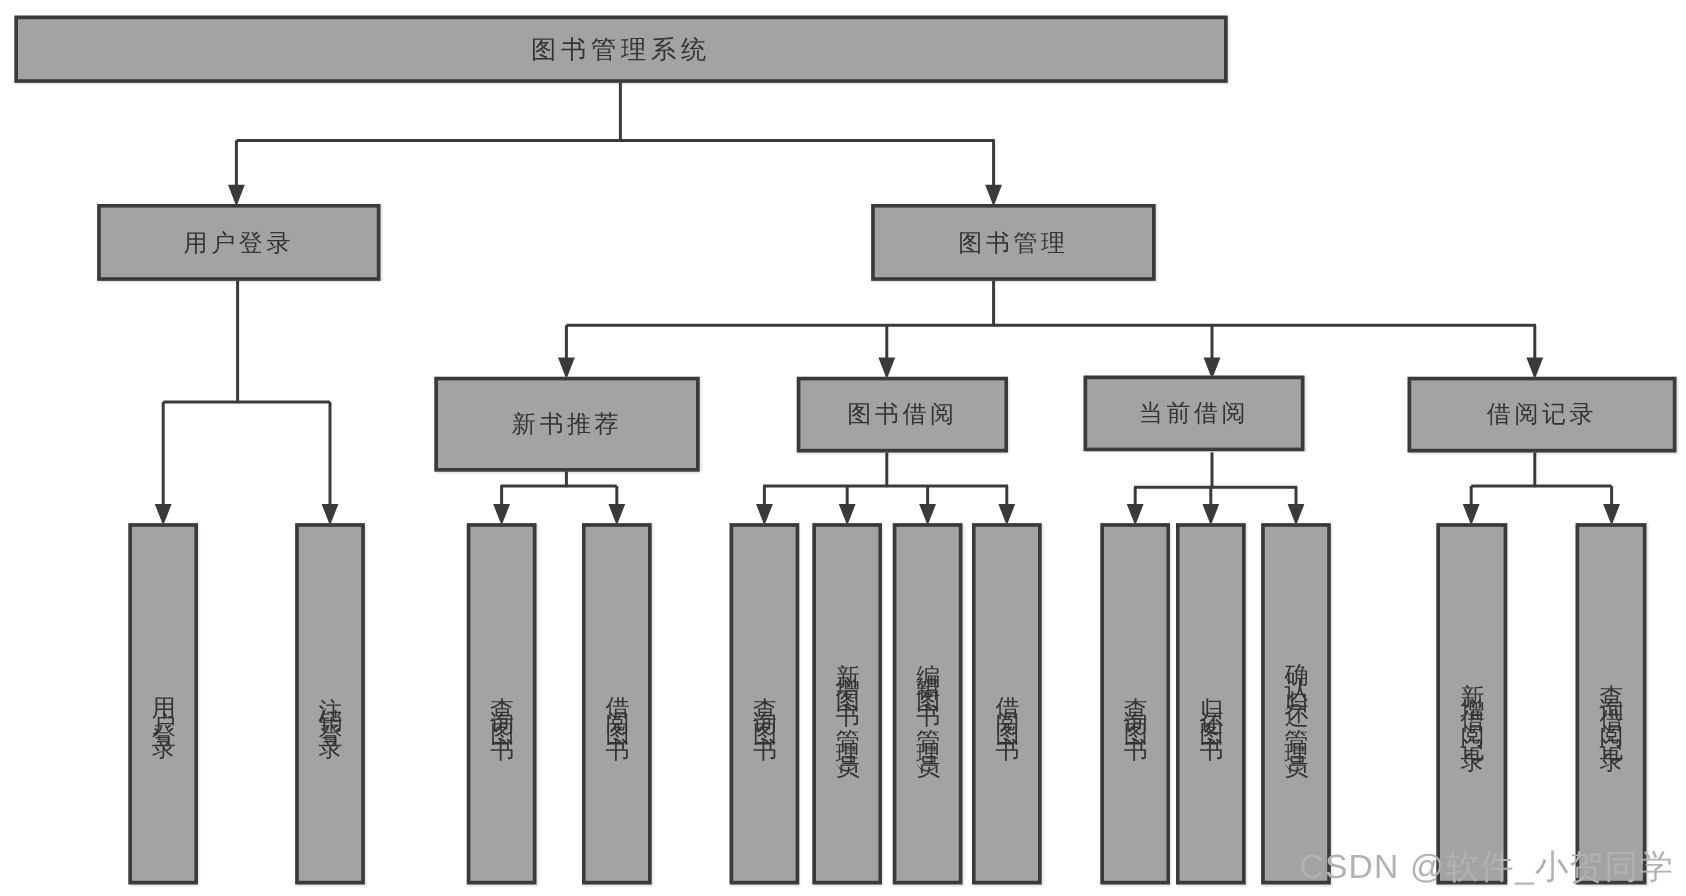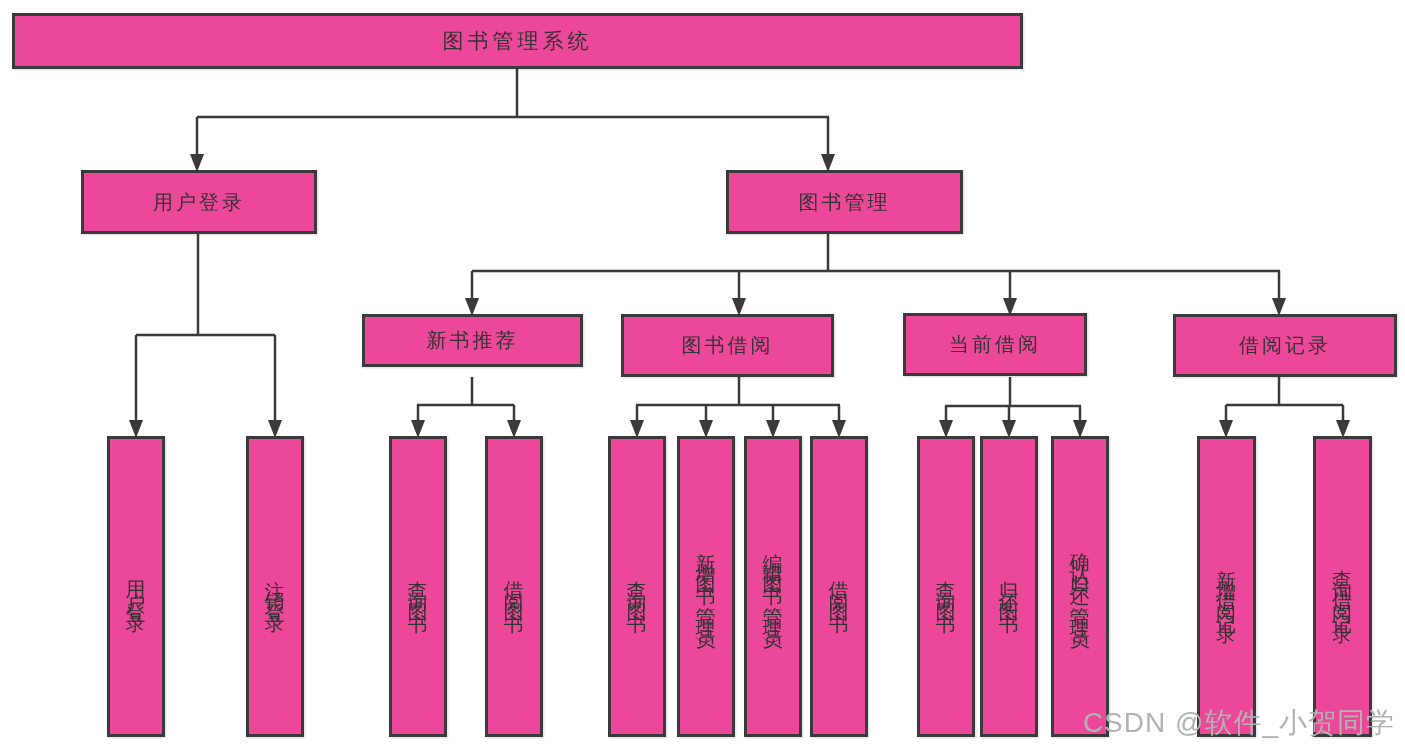--- a/index.html
+++ b/index.html
@@ -3,21 +3,21 @@
 <meta charset="utf-8">
 <style>
   html,body { margin:0; padding:0; background:#ffffff; }
   .canvas {
     position:relative; width:1405px; height:747px; background:var(--bg,#fff);
     font-family:"Liberation Sans","DejaVu Sans",sans-serif; overflow:hidden;
     color:var(--text,#333);
   }
   .connectors { position:absolute; left:0; top:0; width:1405px; height:747px; }
   .node {
-    position:absolute; box-sizing:border-box; background:#ec4899;
+    position:absolute; box-sizing:border-box; background:#a3a3a3;
     border:3px solid var(--line,#3a3a3a);
     display:flex; align-items:center; justify-content:center;
     box-shadow:1px 1px 2px rgba(0,0,0,0.15);
   }
   .hnode span { font-size:20px; letter-spacing:3px; color:var(--text,#333); white-space:nowrap; }
   .rootnode span { font-size:21px; letter-spacing:4px; }
   .vnode span {
     writing-mode:vertical-rl; text-orientation:mixed;
     font-size:20px; letter-spacing:11px; line-height:1.1; color:var(--text,#333);
   }
@@ -90,24 +90,24 @@
     <span>图书管理系统</span>
   </div>
 
   <div class="node hnode" style="left:81px; top:170px; width:236px; height:64px;">
     <span>用户登录</span>
   </div>
   <div class="node hnode" style="left:710px; top:170px; width:237px; height:64px;margin-left:16px;">
     <span>图书管理</span>
   </div>
 
-  <div class="node hnode" style="left:362px; top:314px; width:221px; height:53px;">
+  <div class="node hnode" style="left:362px; top:314px; width:221px; height:79px;">
     <span>新书推荐</span>
   </div>
-  <div class="node hnode" style="left:621px; top:314px; width:213px; height:63px;">
+  <div class="node hnode" style="left:664px; top:314px; width:176px; height:63px;">
     <span>图书借阅</span>
   </div>
   <div class="node hnode" style="left:903px; top:313px; width:184px; height:63px;">
     <span>当前借阅</span>
   </div>
   <div class="node hnode" style="left:1173px; top:314px; width:224px; height:63px;">
     <span>借阅记录</span>
   </div>
 
   <div class="node vnode" style="left:107px; top:436px; width:58px; height:301px;">

